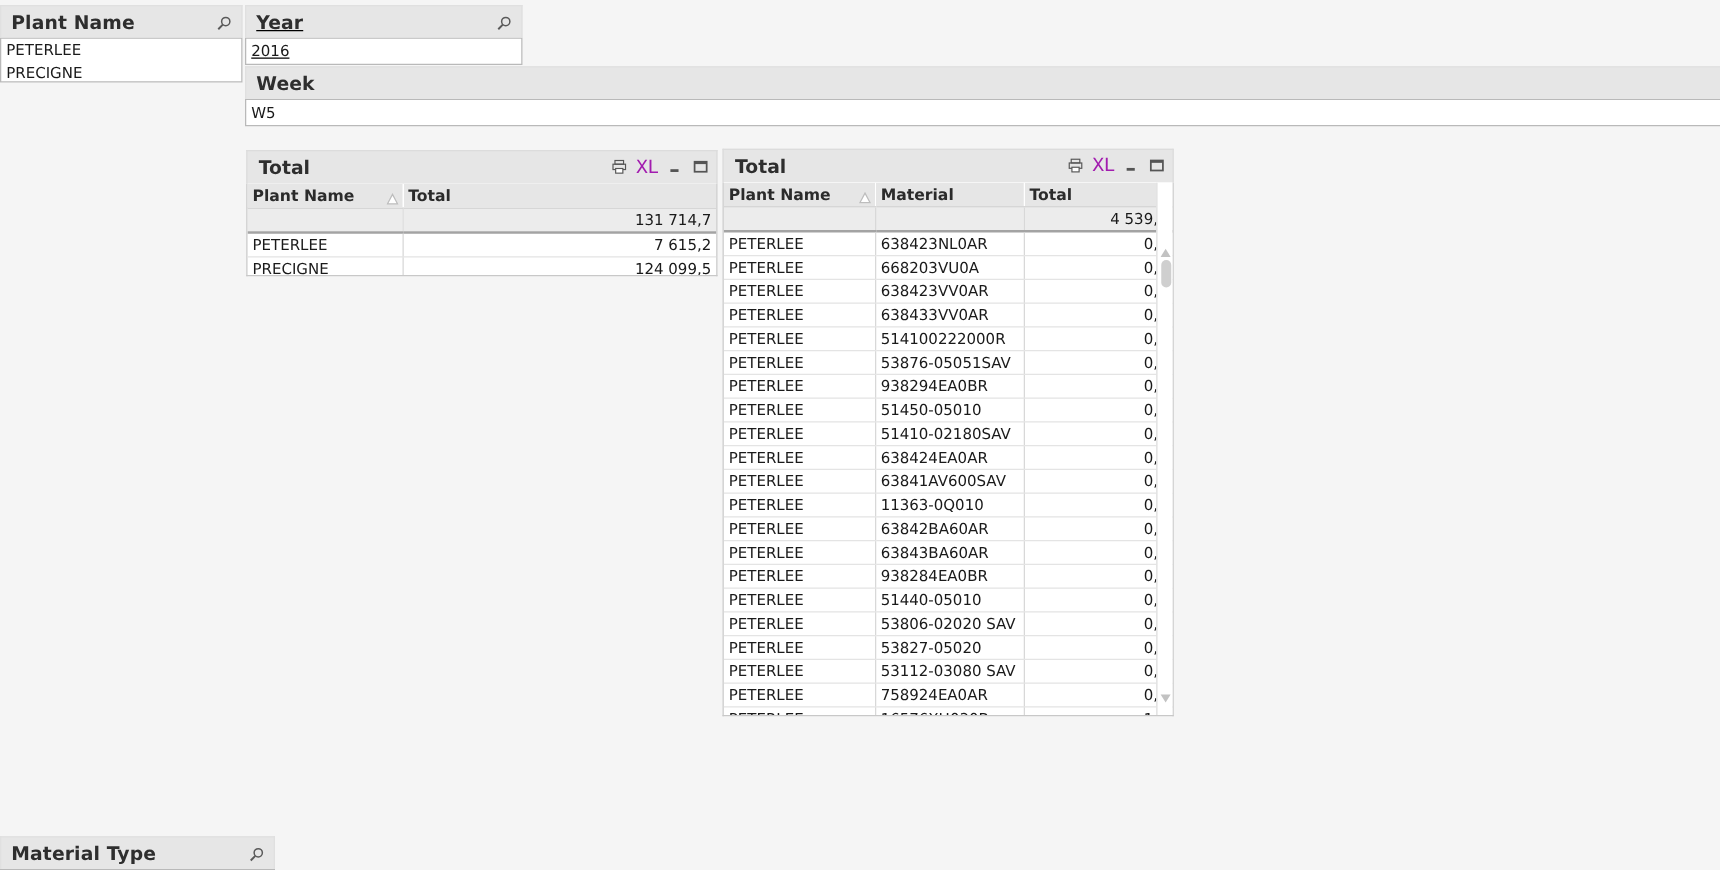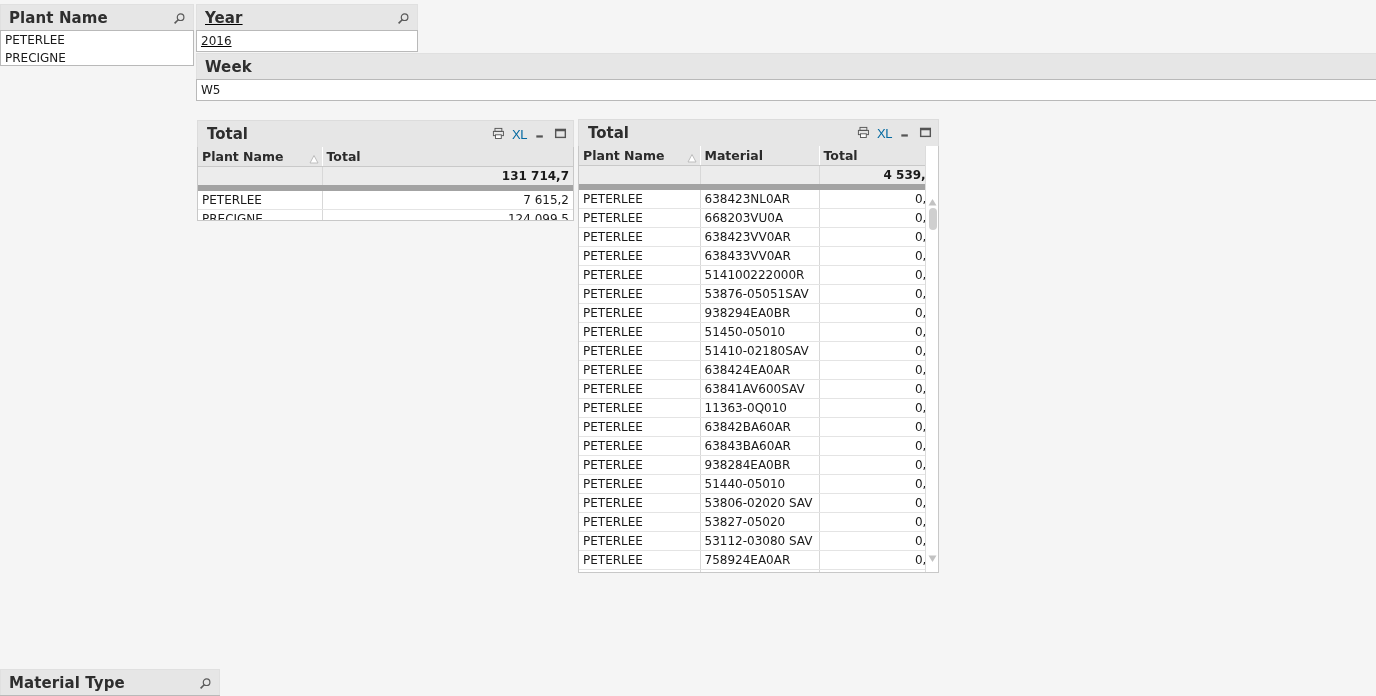--- a/index.html
+++ b/index.html
@@ -84,23 +84,23 @@
     flex: 1;
     white-space: nowrap;
   }
   .tbl-icons {
     display: flex;
     align-items: center;
     gap: 7px;
   }
   .ico { display: block; color: #555; }
   .ico-xl {
-    font-size: 13px;
-    color: #0369a1;
-    font-family: Liberation Sans, sans-serif;
+    font-size: 16px;
+    color: #a21caf;
+    font-family: Liberation Mono, monospace;
     line-height: 1;
     letter-spacing: -0.5px;
   }
   .tbl-grid {
     background: #ffffff;
     border: 1px solid #c8c8c8;
     border-top: none;
     box-sizing: border-box;
     position: relative;
     overflow: hidden;
@@ -134,22 +134,22 @@
     border-bottom: 1px solid #e4e4e4;
     white-space: nowrap;
     overflow: hidden;
     vertical-align: middle;
     background: #ffffff;
   }
   table.dt td.last { border-right: none; }
   table.dt td.num { text-align: right; }
   table.dt tr.totrow td {
     background: #ececec;
-    font-weight: bold;
-    border-bottom: 6px solid #a3a3a3;
+    font-weight: normal;
+    border-bottom: 2px solid #a3a3a3;
     padding-left: 32px;
   }
   table.dt tr.totrow td.blank { background: #ececec; }
   .sortarrow {
     position: absolute;
     right: 3px;
     top: 50%;
     transform: translateY(-50%);
     width: 10px;
     height: 10px;

